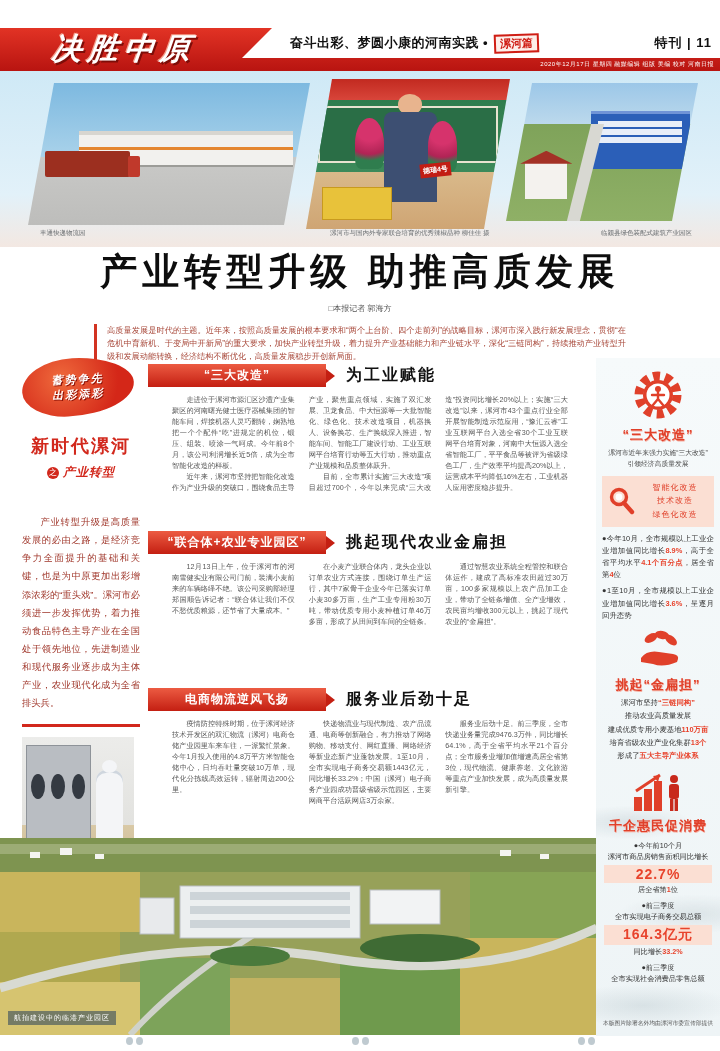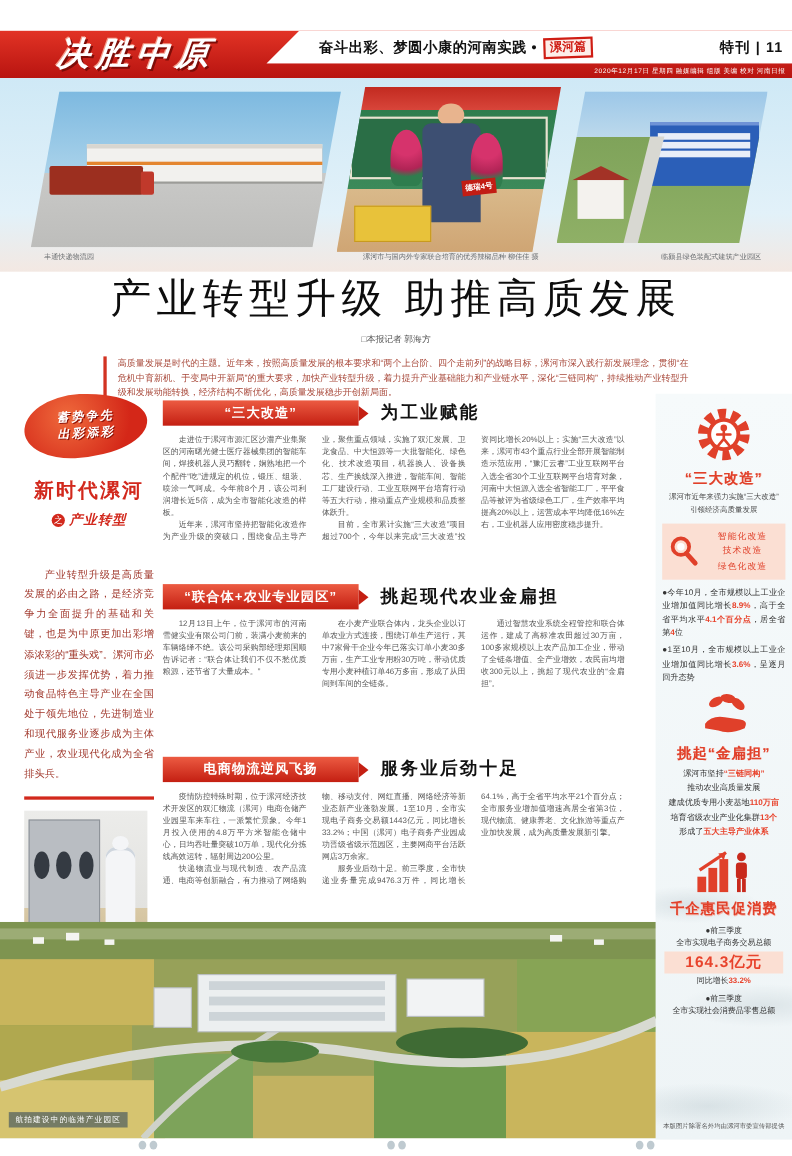--- a/index.html
+++ b/index.html
@@ -50,21 +50,21 @@
   
   .art3 { width:100%; height:100%; background:linear-gradient(180deg,#9cc7e8 0%,#bcd9ec 30%,#7fa35a 30%,#8fb066 100%); position:relative; }
   .art3 .fact { position:absolute; right:4%; top:20%; width:52%; height:42%; background:#2b5fb8; box-shadow:inset 0 3px 0 #6f93d6; }
   .art3 .fact:before { content:""; position:absolute; left:8%; top:18%; width:84%; height:10%; background:#e8eef8; box-shadow:0 8px 0 #e8eef8, 0 16px 0 #e8eef8; }
   .art3 .road { position:absolute; left:38%; top:30%; width:7%; height:70%; background:#d8d8d2; transform:skewX(-14deg); }
   .art3 .house { position:absolute; left:10%; top:58%; width:22%; height:26%; background:#f4f2ee; }
   .art3 .house:before { content:""; position:absolute; left:-12%; top:-34%; width:124%; height:36%; background:#a33226; clip-path:polygon(0 100%,50% 0,100% 100%); }
 
   
   .headline-wrap { position:absolute; top:247px; left:0; width:720px; text-align:center; }
-  .headline { font-size:37px; font-weight:normal; color:#0d0d0d; letter-spacing:5px; font-family:"Liberation Sans","DejaVu Sans",sans-serif; }
+  .headline { font-size:37px; font-weight:bold; color:#0d0d0d; letter-spacing:5px; font-family:"Liberation Sans","DejaVu Sans",sans-serif; }
   .byline { margin-top:6px; font-size:8px; color:#555; }
   .intro { margin:10px auto 0; width:532px; text-align:justify; font-size:8.2px; line-height:1.6;
     color:#a8483a; border-left:3px solid #d23322; padding-left:10px; }
 
   
   .left-col { position:absolute; left:22px; top:358px; width:118px; }
   .badge { width:112px; height:58px; background:radial-gradient(circle at 35% 35%,#ef6a3c,#d42718 70%);
     border-radius:46% 54% 60% 40% / 55% 46% 54% 45%; transform:rotate(-3deg);
     display:flex; flex-direction:column; align-items:center; justify-content:center; }
   .badge span { color:#fff; font-size:11px; font-weight:bold; font-style:italic; letter-spacing:2px; line-height:1.4;
@@ -86,21 +86,21 @@
 
   
   .center-col { position:absolute; left:148px; top:364px; width:420px; }
   .sec { margin-bottom:14px; }
   .sec-head { display:flex; align-items:center; margin-bottom:8px; }
   .sec-tag { position:relative; min-width:178px; text-align:center; background:linear-gradient(180deg,#ec5b42,#c41f12);
     color:#fff; font-size:12px; font-weight:bold; letter-spacing:1px; padding:3px 10px; }
   .sec-tag:after { content:""; position:absolute; right:-9px; top:50%; transform:translateY(-50%);
     border-left:9px solid #c41f12; border-top:7px solid transparent; border-bottom:7px solid transparent; }
   .sec-title { margin-left:20px; font-size:16px; font-weight:bold; color:#111; letter-spacing:2px; }
-  .sec-body { column-count:3; column-gap:14px; font-size:7.2px; line-height:1.52; color:#575757; text-align:justify; overflow:hidden; }
+  .sec-body { column-count:3; column-gap:14px; font-size:7.2px; line-height:1.52; color:#575757; text-align:justify; overflow:hidden;margin-left:24px; }
   .sec-body p { text-indent:2em; margin:0; }
   .b1 { height:122px; } .b2 { height:112px; } .b3 { height:100px; }
 
   
   .bottom-photo { position:absolute; left:0; top:838px; width:597px; height:197px; overflow:hidden; }
   .bp-cap { position:absolute; left:8px; bottom:10px; background:rgba(20,50,90,0.5); color:#fff; font-size:7px;
     padding:2px 6px; letter-spacing:1px; }
 
   
   .sidebar { position:absolute; left:596px; top:358px; width:124px; height:678px;
@@ -347,20 +347,26 @@
           <path d="M30,6 l-7,1 5,6 z" fill="#e0402a"></path>
           <circle cx="44" cy="10" r="4" fill="#c8291c"></circle>
           <rect x="39" y="15" width="10" height="15" rx="3" fill="#c8291c"></rect>
           <rect x="40" y="30" width="3.4" height="12" fill="#c8291c"></rect>
           <rect x="44.6" y="30" width="3.4" height="12" fill="#c8291c"></rect>
         </svg>
       </div>
       <div class="p-title">千企惠民促消费</div>
 
       <div class="stat">
+        <div class="period">●今年前10个月</div>
+        <div class="label">漯河市商品房销售面积同比增长</div>
+        <span class="value">22.7%</span>
+        <div class="sub"><span>居全省第</span><span class="em">1</span><span>位</span></div>
+      </div>
+      <div class="stat">
         <div class="period">●前三季度</div>
         <div class="label">全市实现电子商务交易总额</div>
         <span class="value">164.3亿元</span>
         <div class="sub"><span>同比增长</span><span class="em">33.2%</span></div>
       </div>
       <div class="stat">
         <div class="period">●前三季度</div>
         <div class="label">全市实现社会消费品零售总额</div>
 
       </div>

